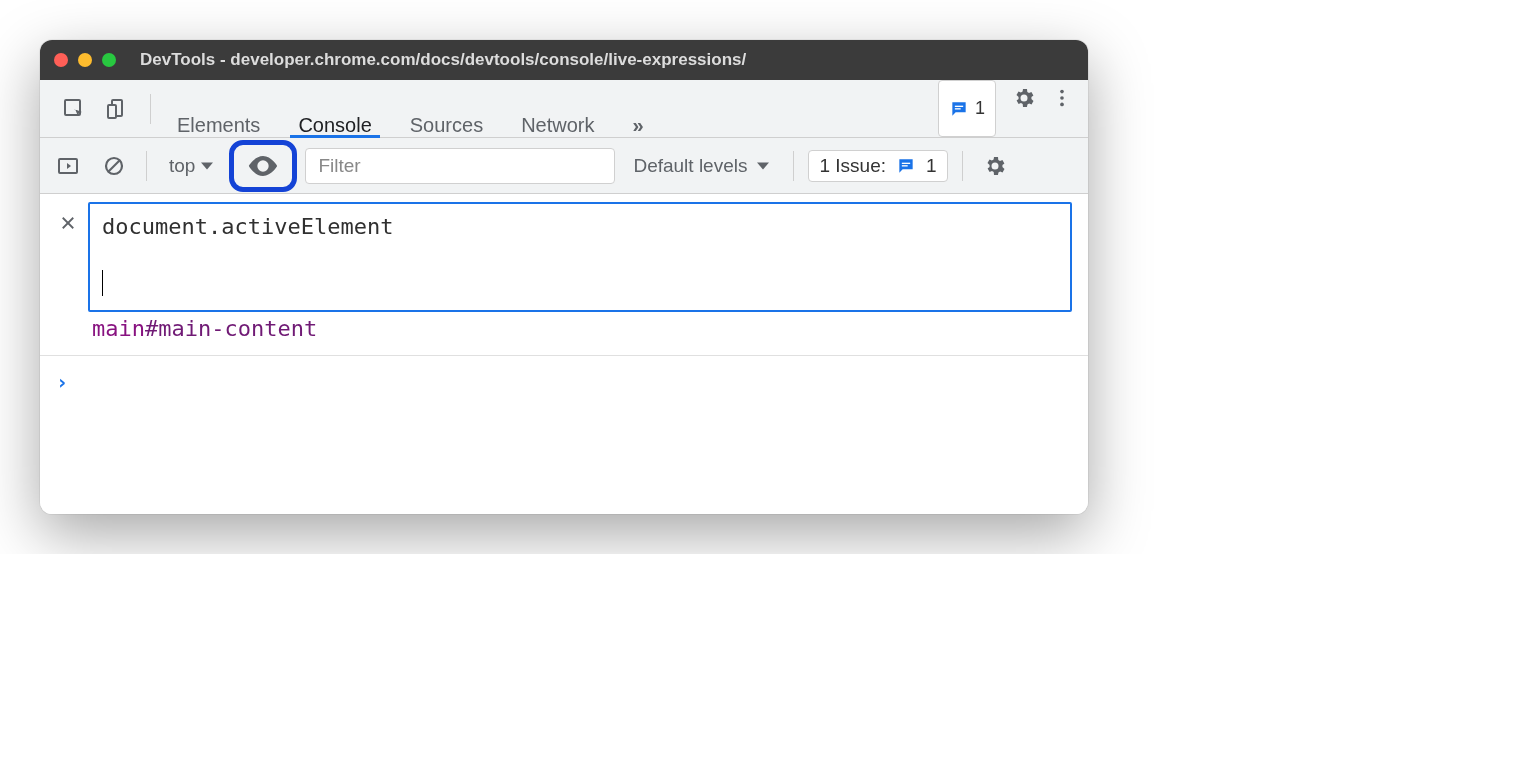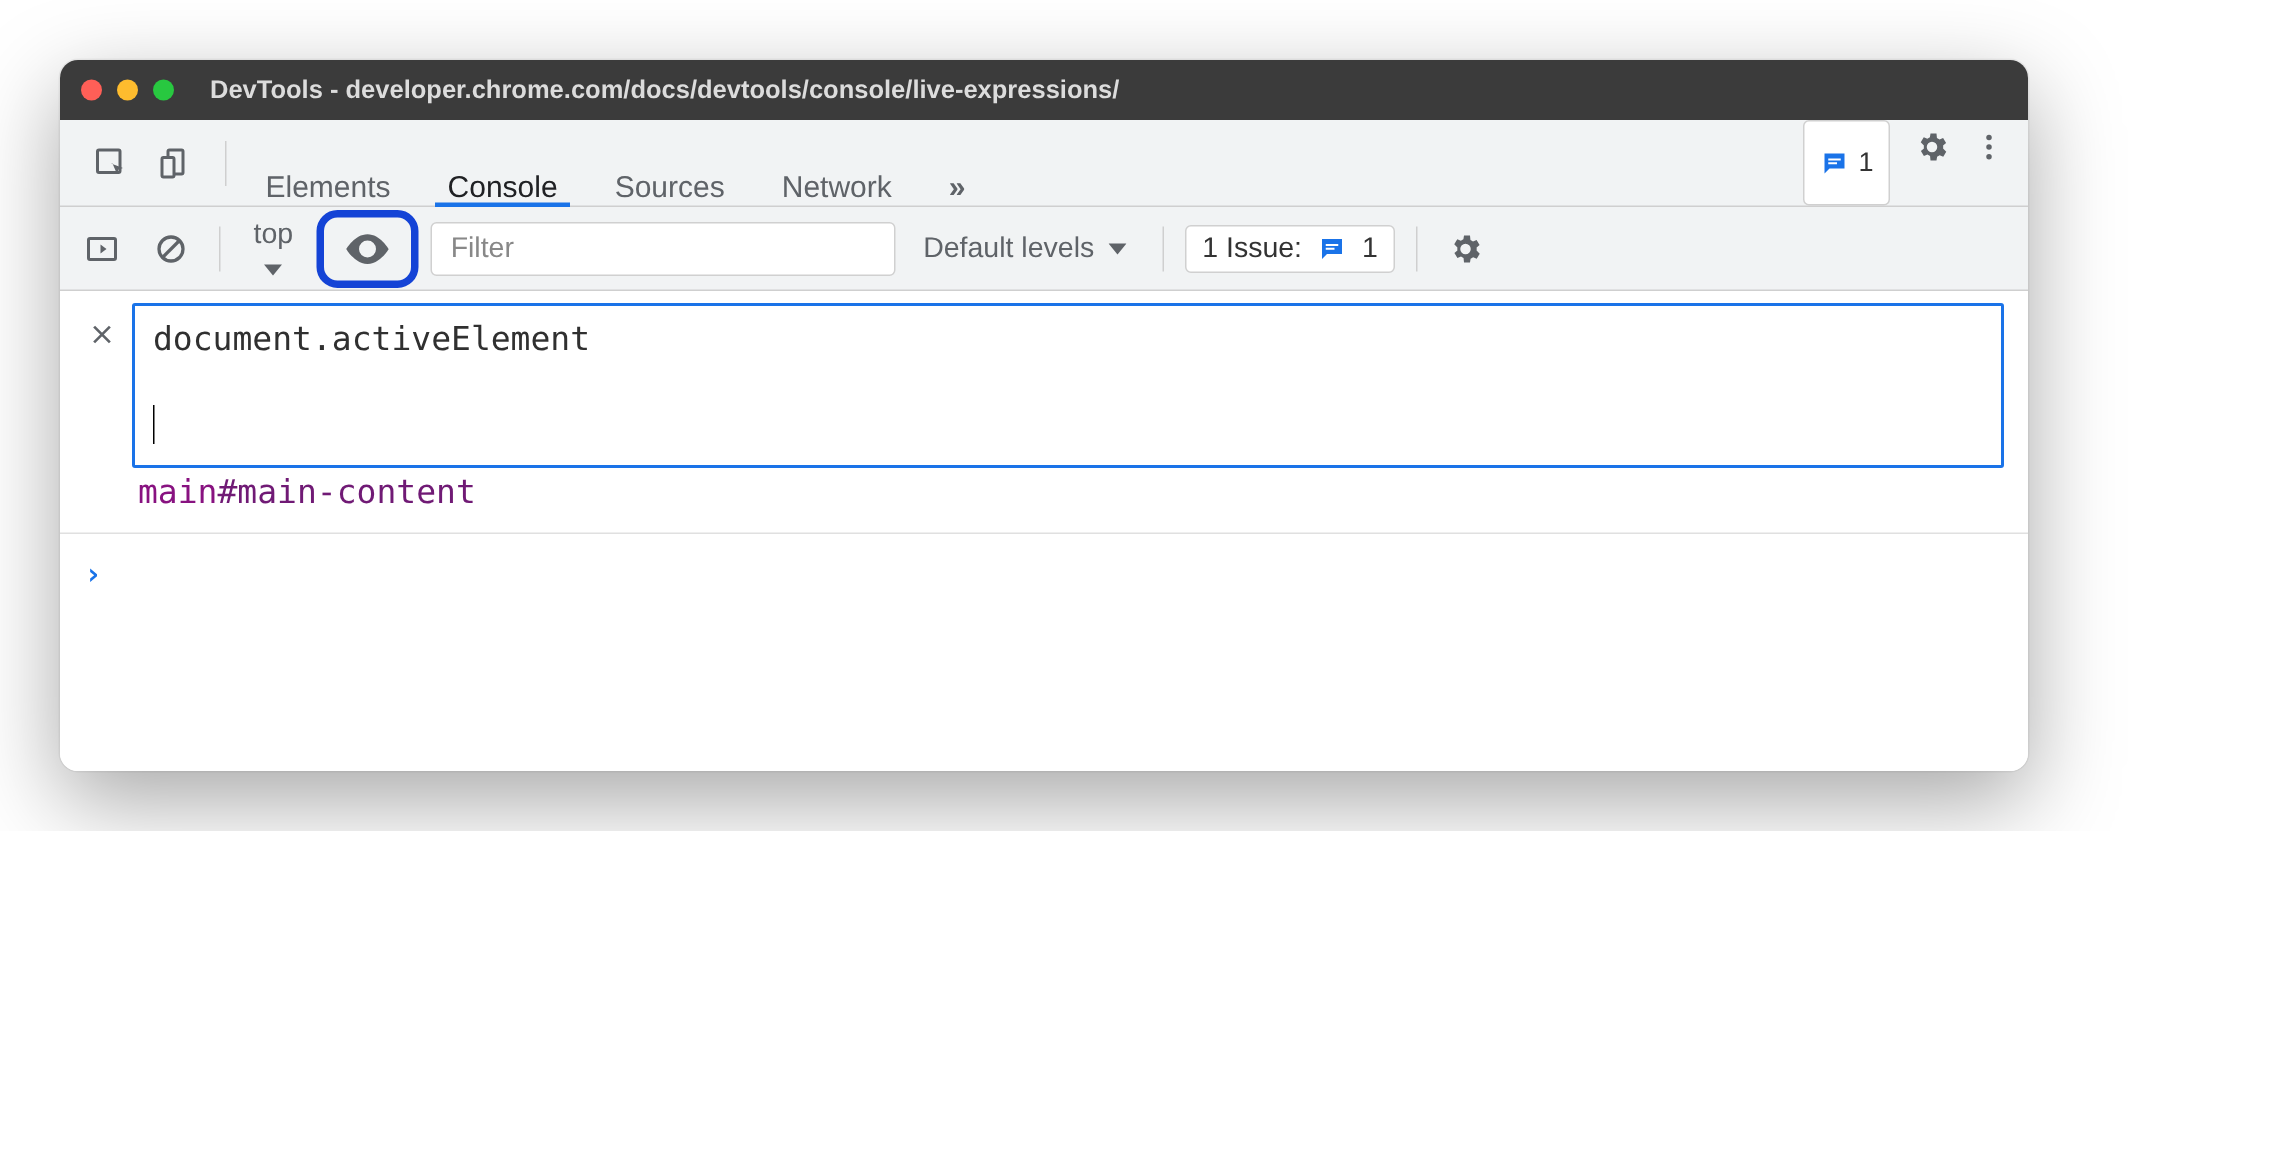--- a/index.html
+++ b/index.html
@@ -3,21 +3,21 @@
 <meta charset="utf-8">
 <style>
   * { box-sizing: border-box; }
   body {
     margin: 0;
     padding: 40px;
     background: #fff;
     font-family: -apple-system, BlinkMacSystemFont, "Segoe UI", Helvetica, Arial, sans-serif;
   }
   .window {
-    width: 1312px;
+    width: 1048px;
     border-radius: 12px;
     overflow: hidden;
     box-shadow: 0 20px 60px rgba(0,0,0,0.35), 0 0 0 1px rgba(0,0,0,0.05);
     background: #fff;
   }
   .titlebar {
     height: 40px;
     background: #3b3b3b;
     display: flex;
     align-items: center;
@@ -117,21 +117,20 @@
     gap: 10px;
   }
   .context-select {
     display: flex;
     align-items: center;
     gap: 6px;
     color: #5f6368;
     font-size: 19px;
     padding: 4px 8px;
     cursor: pointer;
-    flex-direction: column;
   }
   .eye-highlight {
     border: 5px solid #1443d6;
     border-radius: 14px;
     padding: 4px 12px;
     display: flex;
     align-items: center;
     justify-content: center;
     color: #5f6368;
     cursor: pointer;

